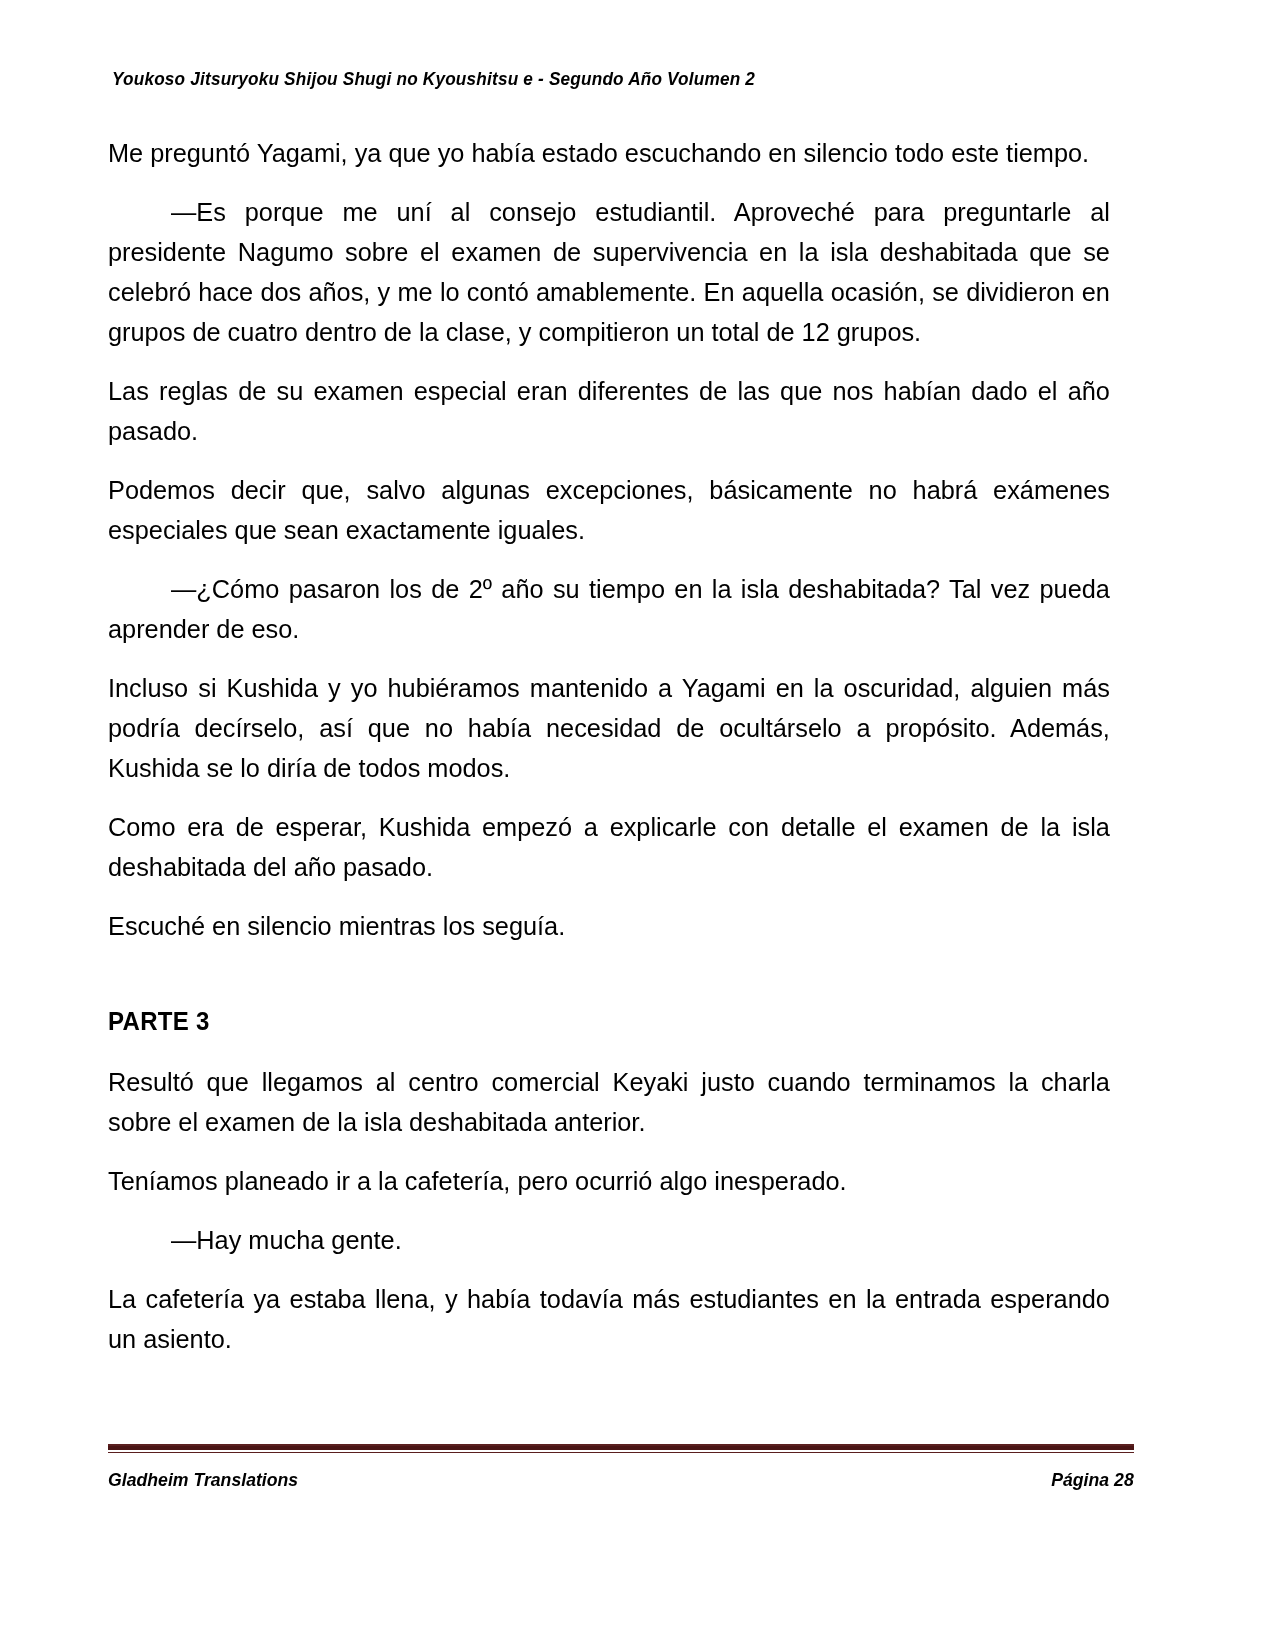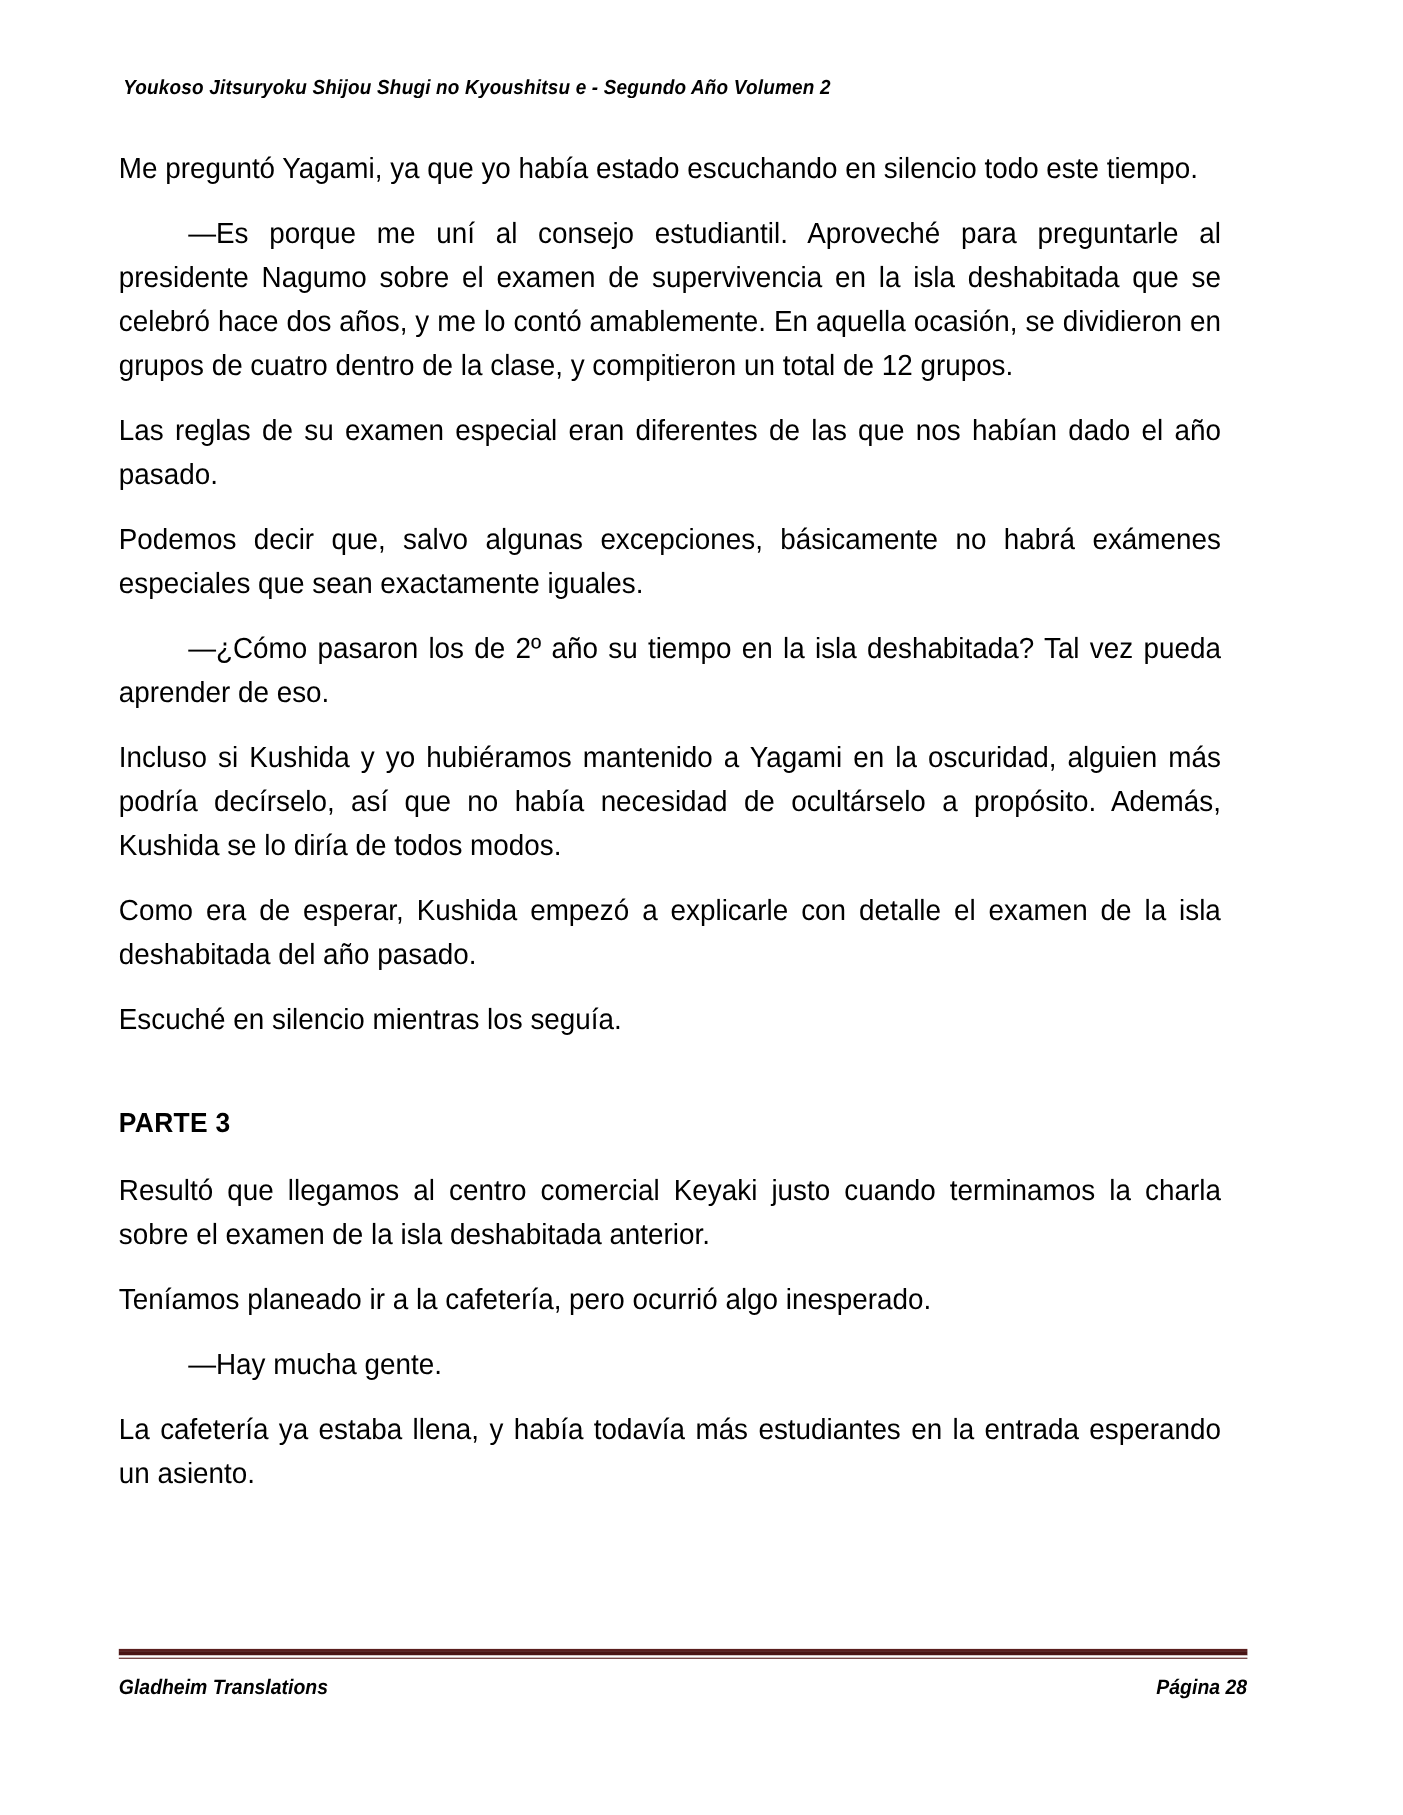--- a/index.html
+++ b/index.html
@@ -70,21 +70,21 @@
     margin: 58px 0 24px 0;
     letter-spacing: 0.3px;
     transform: scaleX(0.96);
     transform-origin: left top;
   }
 
   
   .footer {
     position: absolute;
     left: 108px;
-    top: 1499px;
+    top: 1444px;
     width: 1026px;
   }
   .footer-rule-top {
     height: 2px;
     background: #5a1f1f;
     width: 100%;
   }
   .footer-rule-mid {
     height: 4px;
     background: #4a1515;

